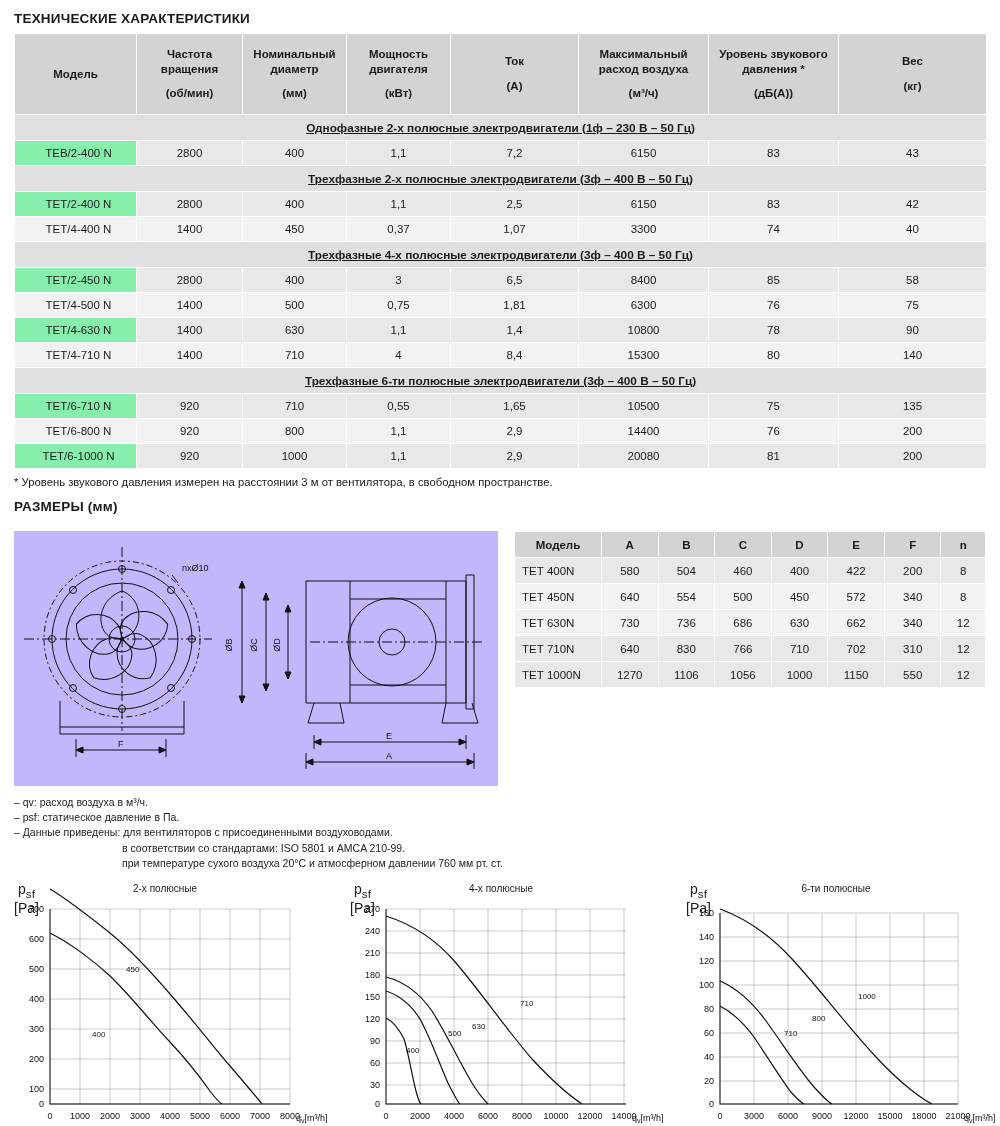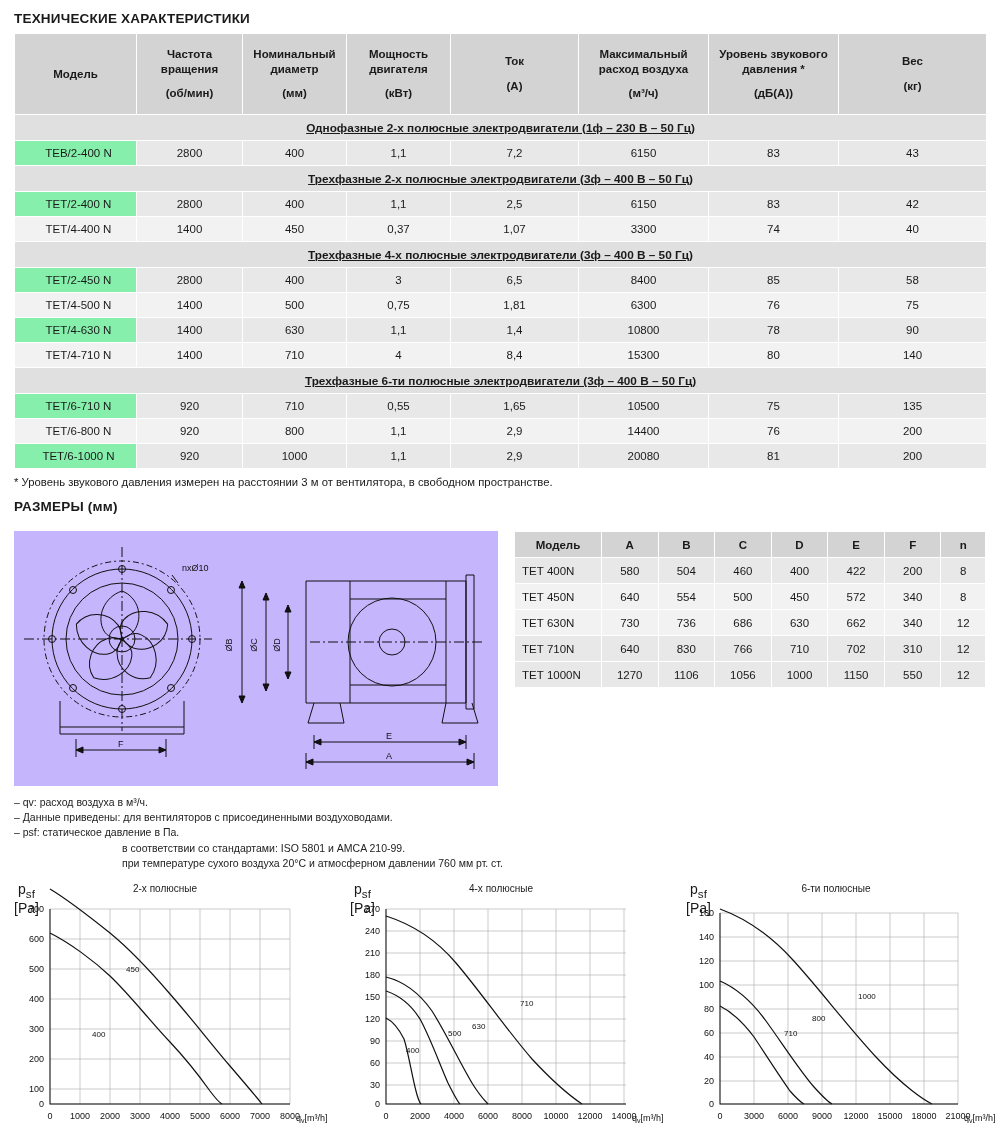--- a/index.html
+++ b/index.html
@@ -499,25 +499,25 @@
           <td>1150</td>
           <td>550</td>
           <td>12</td>
         </tr>
       </tbody>
     </table>
   </div>
 
   <div class="notes">
     <div>–  qv: расход воздуха в м³/ч.</div>
+    <div>–  psf: статическое давление в Па.</div>
     <div>
       <span>–  Данные приведены:</span>
       <span>для вентиляторов с присоединенными воздуховодами.</span>
     </div>
-    <div>–  psf: статическое давление в Па.</div>
     <div><span class="indent">в соответствии со стандартами: ISO 5801 и AMCA 210-99.</span></div>
     <div><span class="indent">при температуре сухого воздуха 20°С и атмосферном давлении 760 мм рт. ст.</span></div>
   </div>
 
   <div class="charts">
 
     <div class="chart" style="left:0px; width:330px;">
       <div class="ctitle">2-х полюсные</div>
       <div class="ylab">p<sub>sf</sub><br>[Pa]</div>
       <svg width="330" height="260" viewBox="0 0 330 260">

